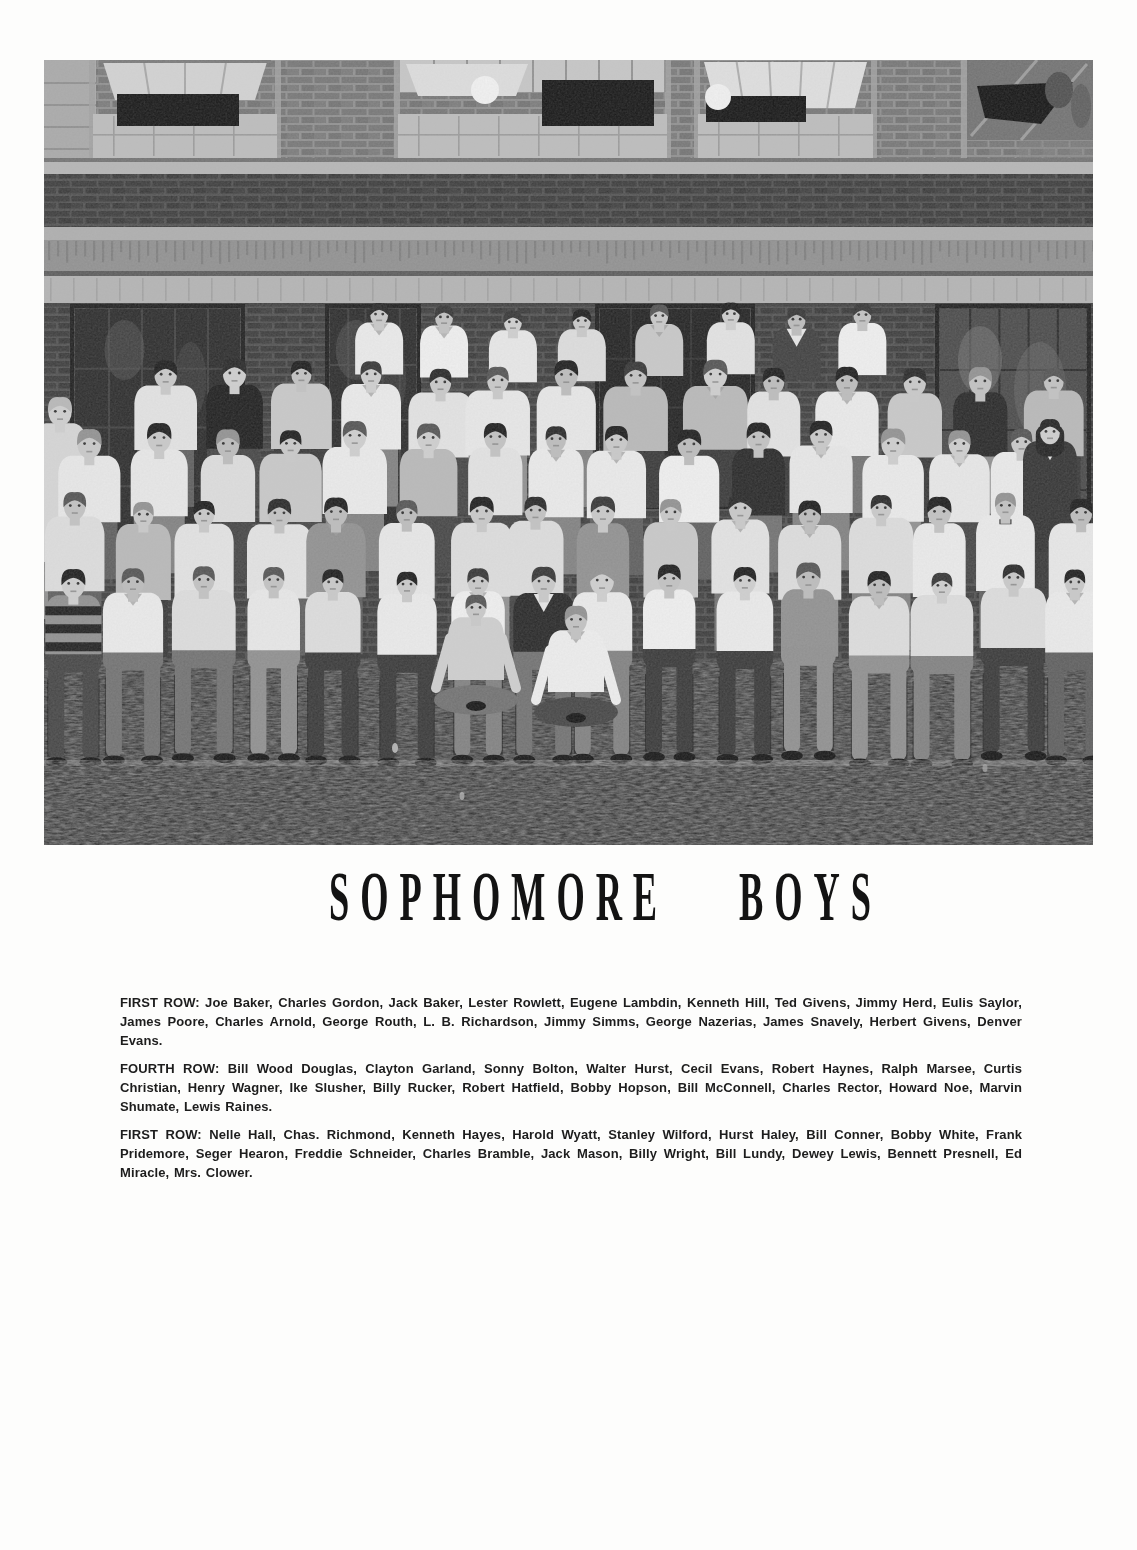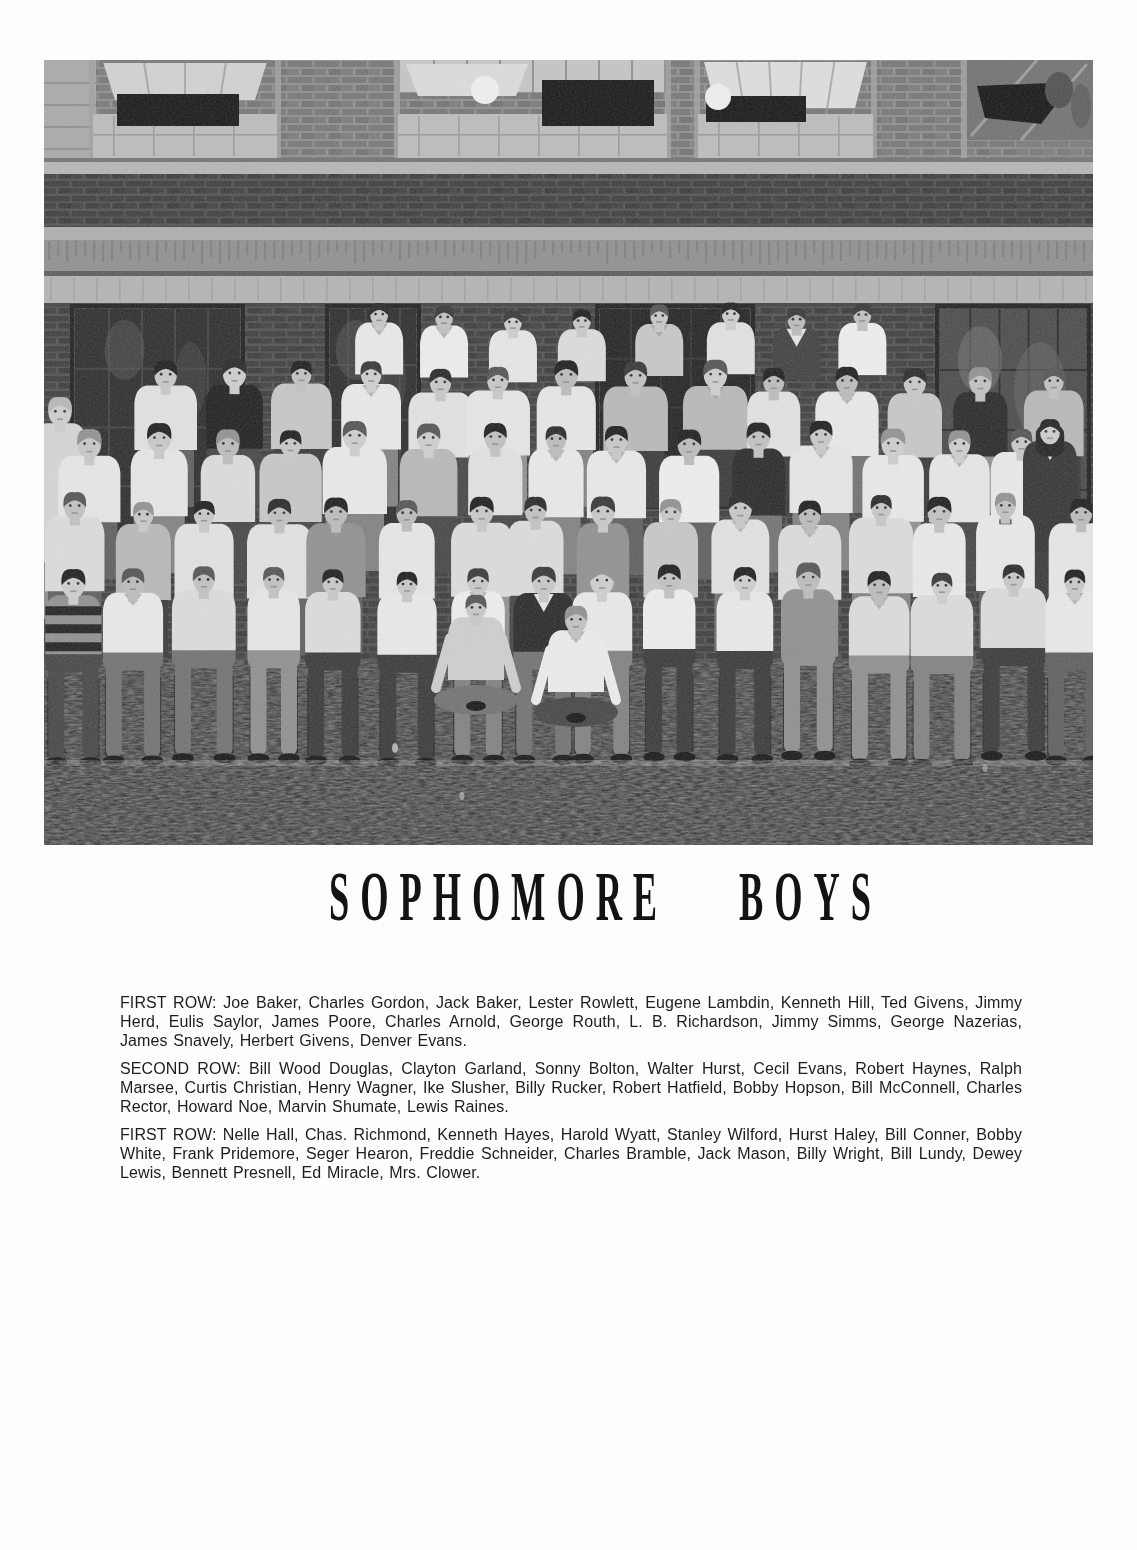--- a/index.html
+++ b/index.html
@@ -45,23 +45,23 @@
   }
   .captions {
     position: absolute;
     left: 120px;
     top: 993px;
     width: 902px;
     color: #1d1d1d;
   }
   .cap {
     margin: 0 0 9px 0;
-    font-size: 16px;
+    font-size: 13px;
     line-height: 19px;
-    font-weight: 400;
+    font-weight: 700;
     text-align: justify;
     letter-spacing: 0.1px;
     word-spacing: 1px;
   }
 </style>
 </head>
 <body>
 
 <div class="page">
 
@@ -1530,16 +1530,16 @@
           <ellipse cx="941" cy="708" rx="2.5" ry="4" fill="#a8a8a8" opacity="0.7"></ellipse>
           <rect x="0" y="0" width="1049" height="785" filter="url(#halftone)" opacity="0.28"></rect>
         </g>
       </svg>
   </figure>
 
   <h1 class="title"><span class="title-inner">SOPHOMORE BOYS</span></h1>
 
   <section class="captions">
     <p class="cap"><span>FIRST ROW:</span> <span>Joe Baker, Charles Gordon, Jack Baker, Lester Rowlett, Eugene Lambdin, Kenneth Hill, Ted Givens, Jimmy Herd, Eulis Saylor, James Poore, Charles Arnold, George Routh, L. B. Richardson, Jimmy Simms, George Nazerias, James Snavely, Herbert Givens, Denver Evans.</span></p>
-    <p class="cap"><span>SECOND ROW:</span> <span>Bill Wood Douglas, Clayton Garland, Sonny Bolton, Walter Hurst, Cecil Evans, Robert Haynes, Ralph Marsee, Curtis Christian, Henry Wagner, Ike Slusher, Billy Rucker, Robert Hatfield, Bobby Hopson, Bill McConnell, Charles Rector, Howard Noe, Marvin Shumate, Lewis Raines.</span></p>
+    <p class="cap"><span>FOURTH ROW:</span> <span>Bill Wood Douglas, Clayton Garland, Sonny Bolton, Walter Hurst, Cecil Evans, Robert Haynes, Ralph Marsee, Curtis Christian, Henry Wagner, Ike Slusher, Billy Rucker, Robert Hatfield, Bobby Hopson, Bill McConnell, Charles Rector, Howard Noe, Marvin Shumate, Lewis Raines.</span></p>
     <p class="cap"><span>FIRST ROW:</span> <span>Nelle Hall, Chas. Richmond, Kenneth Hayes, Harold Wyatt, Stanley Wilford, Hurst Haley, Bill Conner, Bobby White, Frank Pridemore, Seger Hearon, Freddie Schneider, Charles Bramble, Jack Mason, Billy Wright, Bill Lundy, Dewey Lewis, Bennett Presnell, Ed Miracle, Mrs. Clower.</span></p>
   </section>
 </div>
 
 </body></html>

